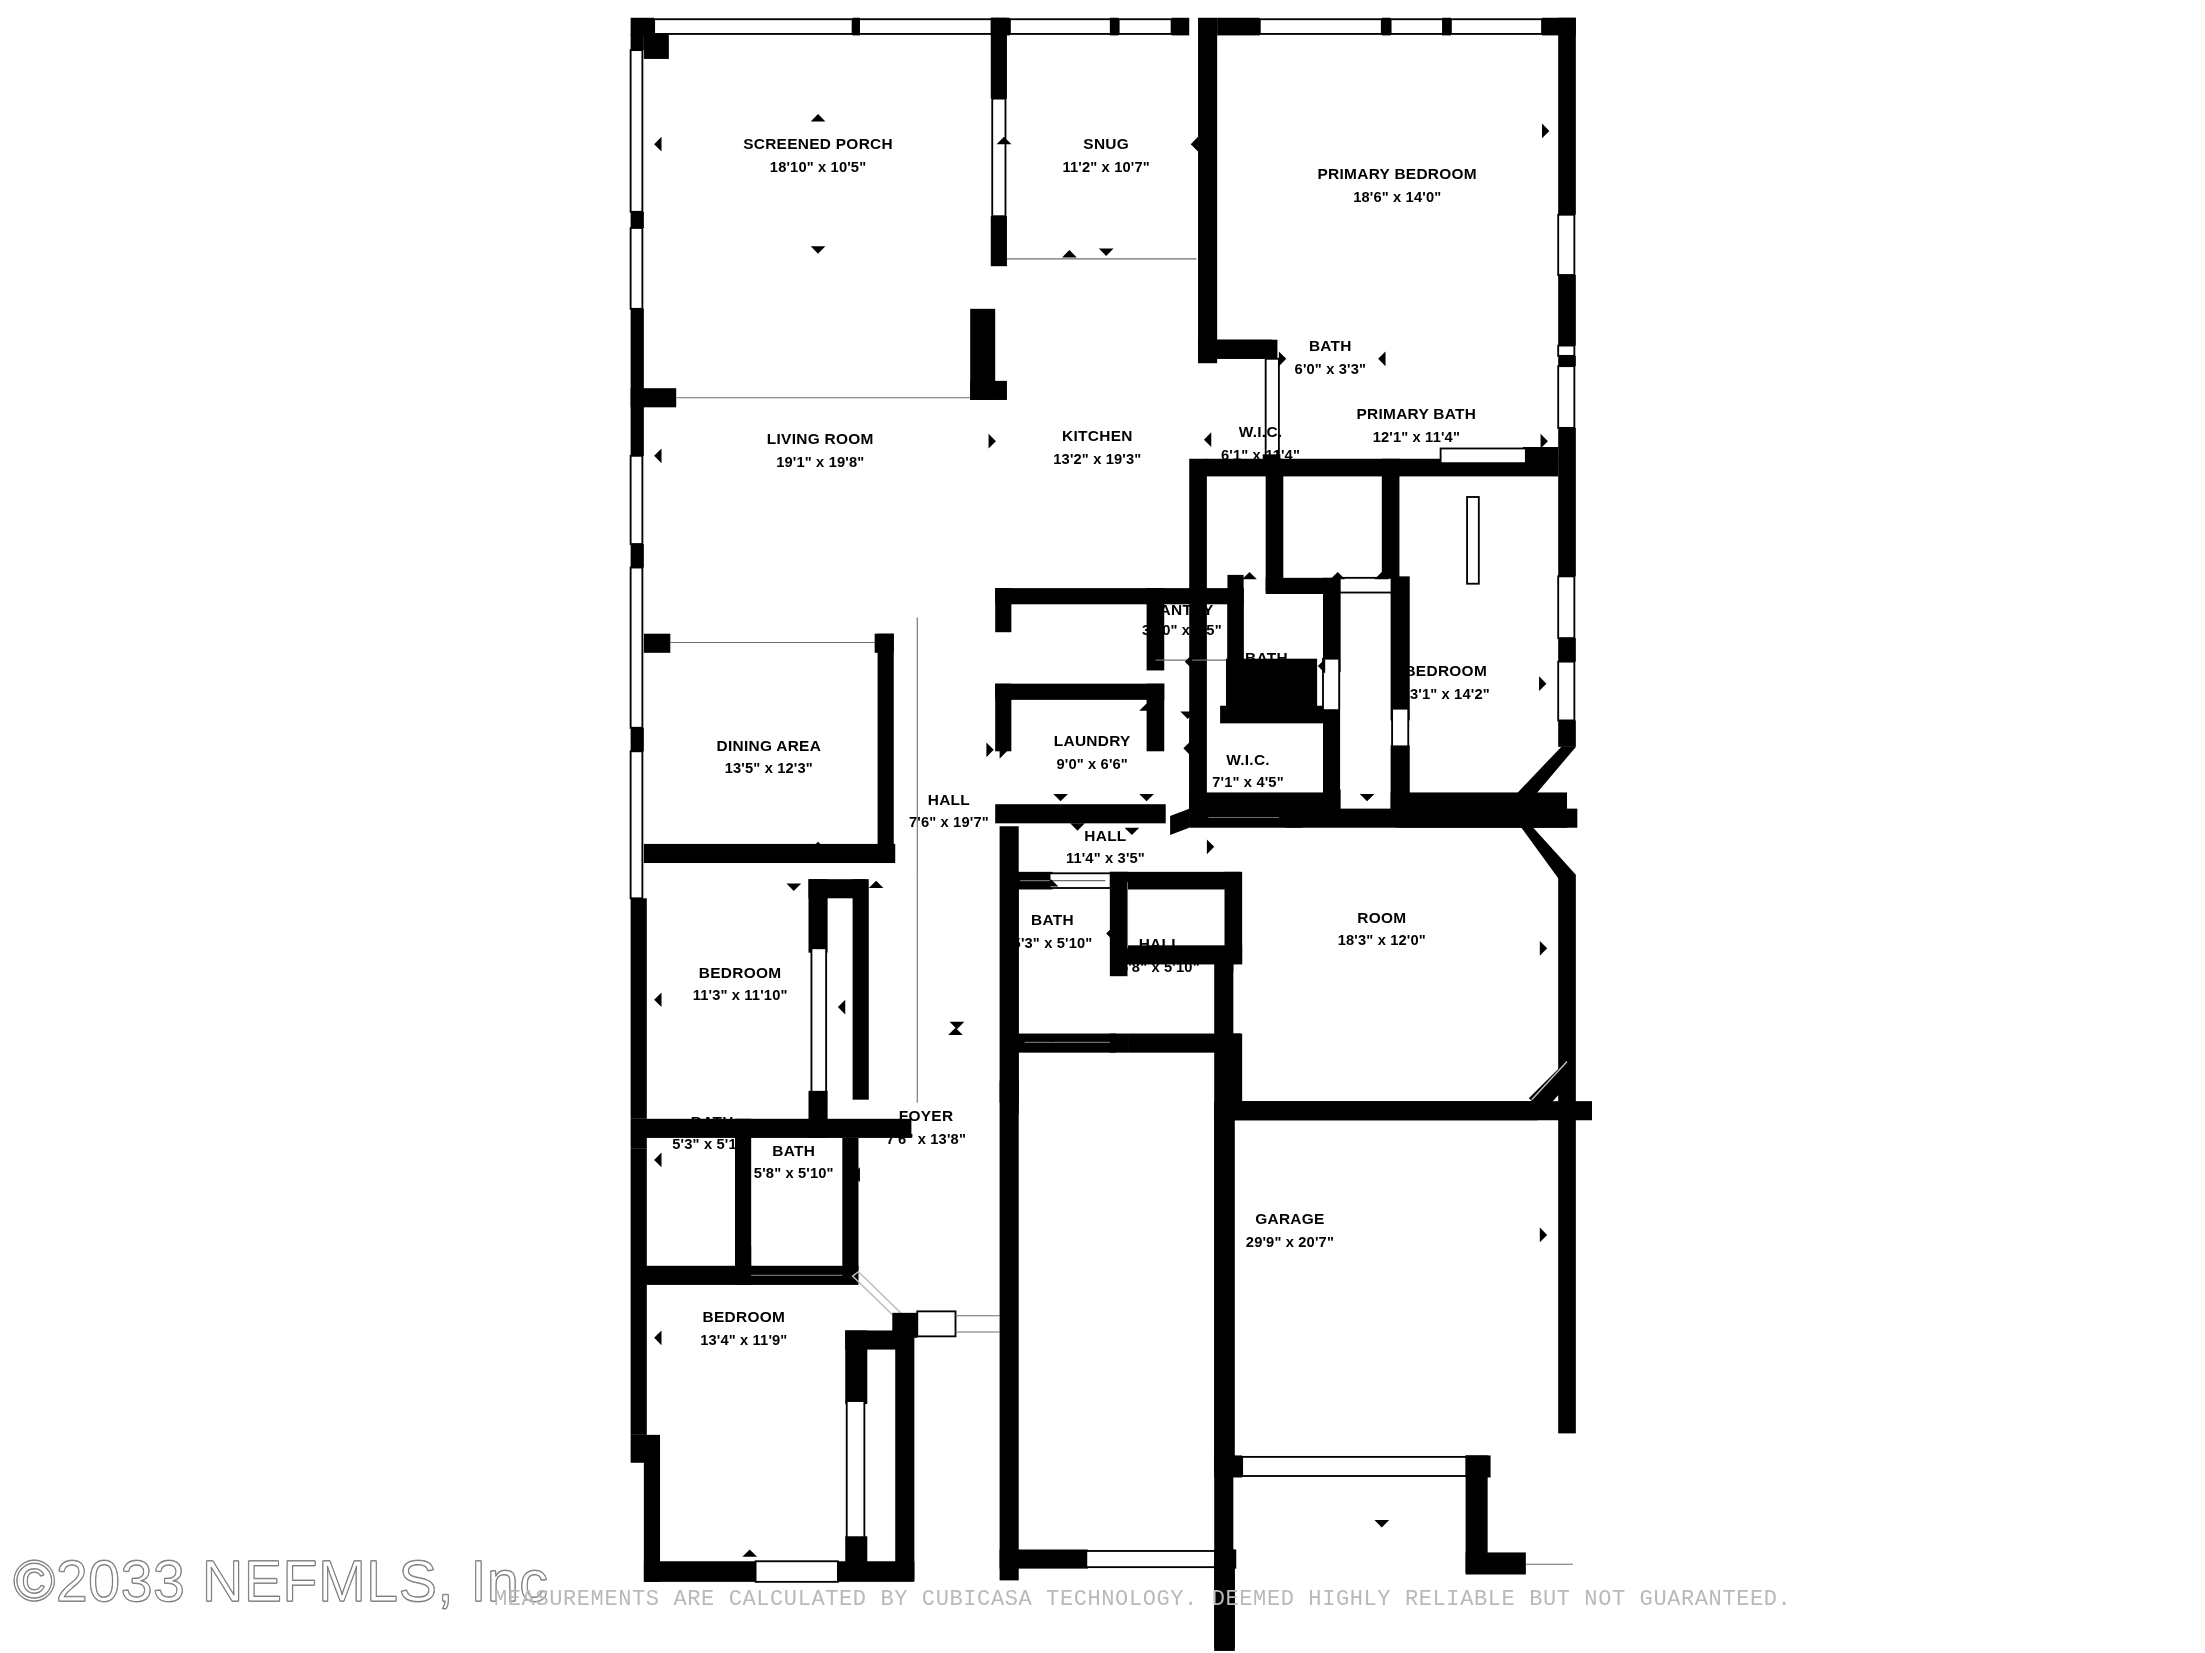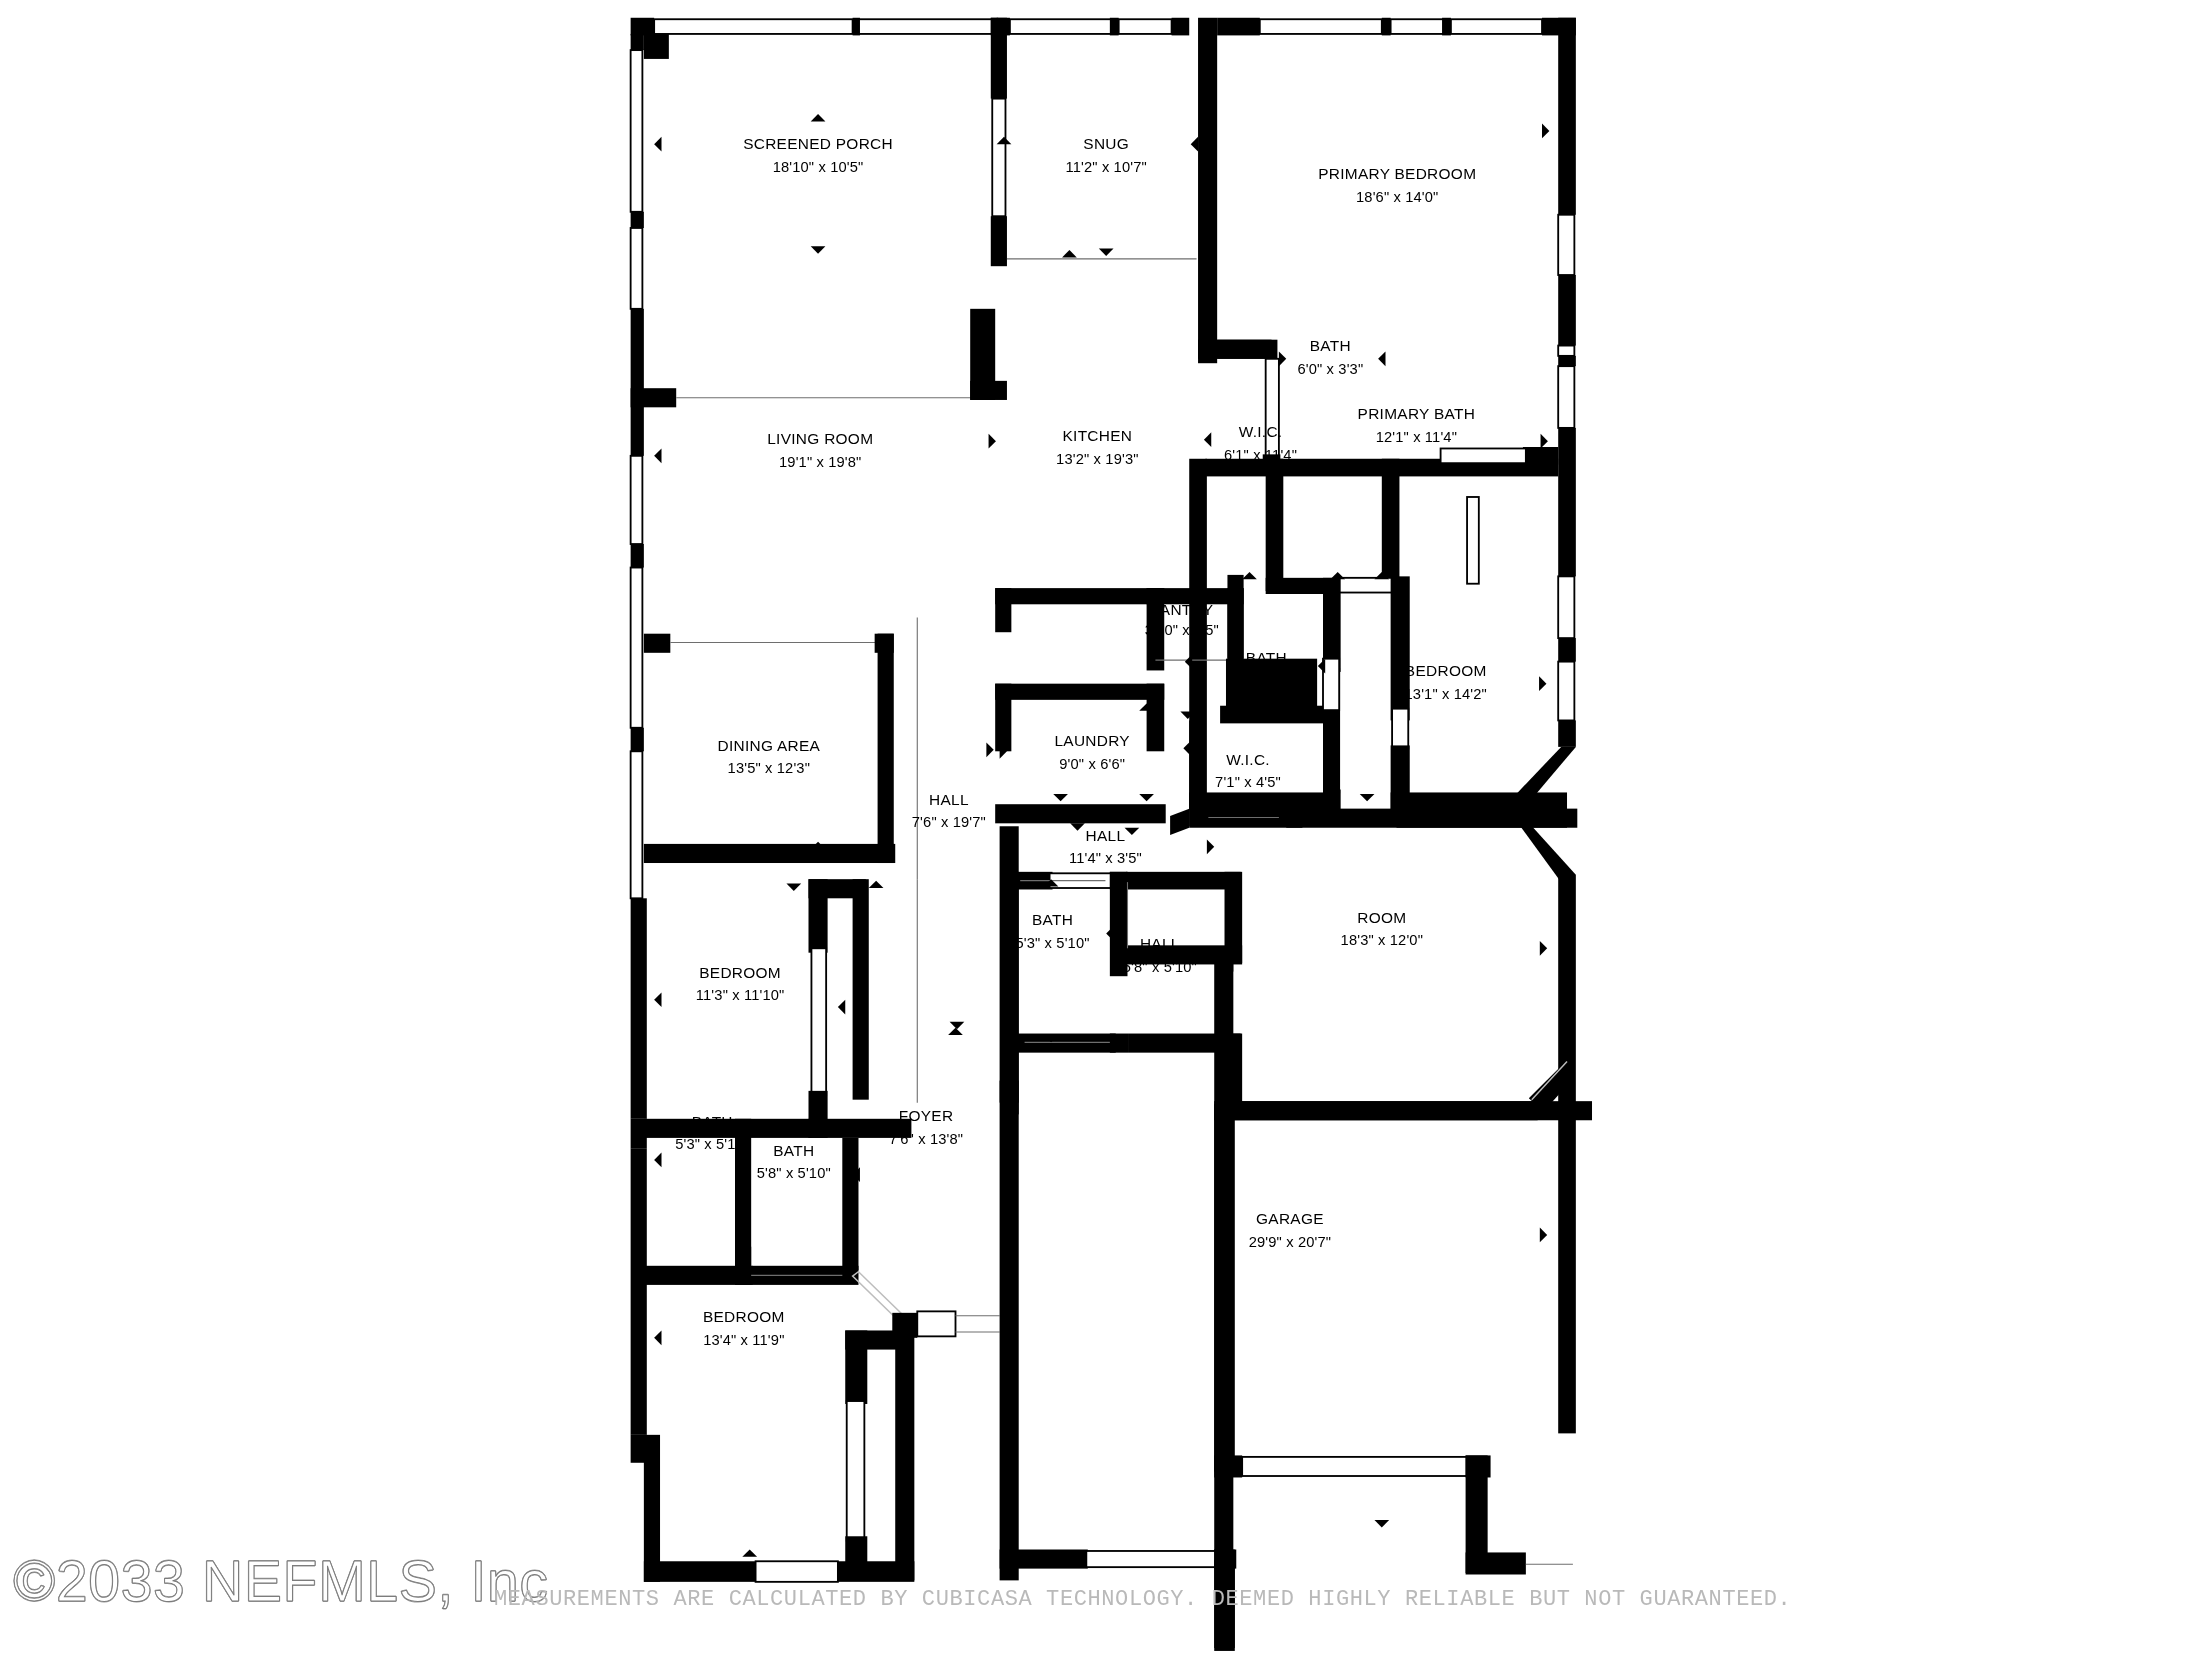--- a/index.html
+++ b/index.html
@@ -13,20 +13,21 @@
     height: 1654px;
     position: relative;
     font-family: "Liberation Sans", sans-serif;
     overflow: hidden;
   }
   #plan-wrap {
     position: absolute;
     left: 0; top: 0;
     width: 2205px;
     height: 1214px;
+    font-weight: bold;
   }
   svg.floorplan {
     display: block;
     width: 2205px;
     height: 1654px;
   }
   .wall     { fill: #000000; }
   .hairline { stroke: #6e6e6e; stroke-width: 1.5; fill: none; }
   .winline  { stroke: #000000; stroke-width: 2.5; fill: #ffffff; }
   .swing    { stroke: #bdbdbd; stroke-width: 2; fill: none; }

